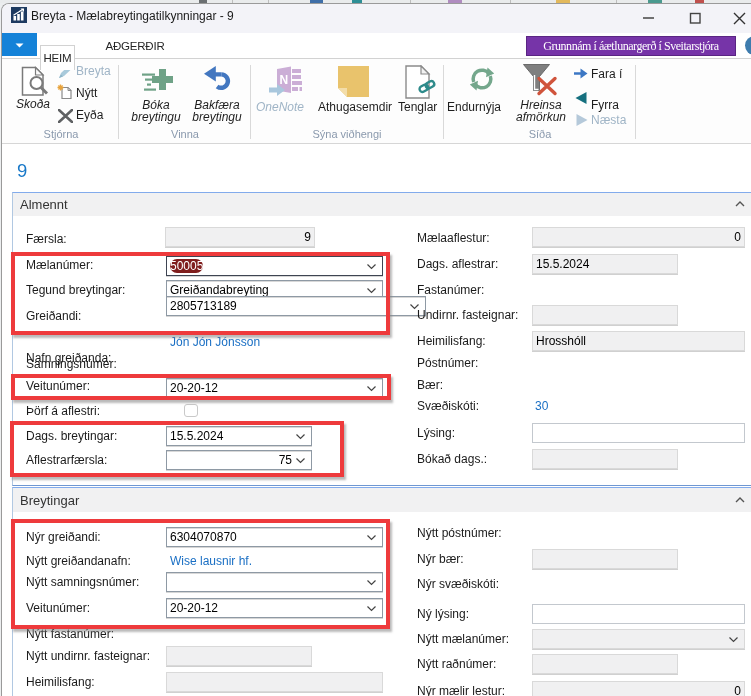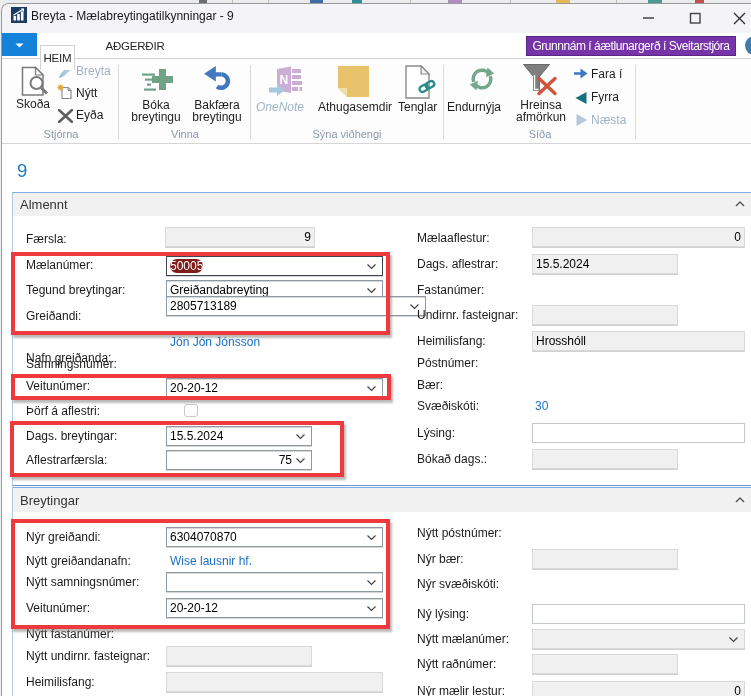--- a/index.html
+++ b/index.html
@@ -16,30 +16,30 @@
 #title { left:30px; top:6px; font-size:12px; color:#1a1a1a; white-space:nowrap; }
 .winbtn { top:0px; width:34px; height:30px; }
 
 
 #tabrow { left:-1px; top:29px; width:751px; height:26px; background:#fff; }
 #tabline { left:0; top:25px; width:751px; height:1px; background:#d2d2d2; }
 #bluebtn { left:1px; top:0px; width:35px; height:23px; background:#1482d8; }
 #bluebtn svg { position:absolute; left:12px; top:9px; }
 #tab-heim { left:39px; top:12px; width:35px; height:25px; background:#fff; border:1px solid #d2d2d2; border-bottom:none; text-align:center; line-height:24px; font-size:11.5px; letter-spacing:-0.2px; color:#262626; z-index:2; }
 #tab-adg { left:92px; top:1px; width:84px; height:24px; text-align:center; line-height:24px; font-size:11.5px; letter-spacing:-0.2px; color:#262626; }
-#badge { left:525px; top:3px; width:210px; height:20px; background:#7634a8; border:1px solid #5a2583; color:#fff; font-size:12px; letter-spacing:-0.45px; text-align:center; line-height:18px; white-space:nowrap; }
+#badge { left:525px; top:3px; width:210px; height:20px; background:#7634a8; border:1px solid #5a2583; color:#fff; font-size:12px; letter-spacing:-0.45px; text-align:center; line-height:18px; white-space:nowrap;font-family:Liberation Serif, serif; }
 #helpcirc { left:744px; top:3px; width:19px; height:19px; border-radius:50%; background:#3e7cae; color:#fff; font-size:13px; font-weight:bold; text-align:center; line-height:19px; }
 
 
 #ribbon { left:-1px; top:55px; width:751px; height:85px; background:#fdfdfd; border-bottom:1px solid #d6d6d6; }
 .rsep { position:absolute; top:6px; width:1px; height:74px; background:#d9d9d9; }
 .rglabel { position:absolute; top:69px; font-size:11px; color:#8a99ad; text-align:center; white-space:nowrap; }
 .rtext { position:absolute; font-size:12px; color:#1e1e1e; white-space:nowrap; }
 .rtext.dis { color:#9fb4c6; }
-.bigbtn-label { position:absolute; font-size:12px; color:#1e1e1e; text-align:center; white-space:nowrap; line-height:12px; }
+.bigbtn-label { position:absolute; font-size:12px; color:#1e1e1e; text-align:center; white-space:nowrap; line-height:12px;font-style:italic; }
 
 
 #content { left:-2px; top:140px; width:753px; height:552px; background:#fff; }
 #pgnum { left:17px; top:16px; font-size:18.5px; color:#1878c8; }
 
 .panel { position:absolute; left:12px; width:742px; border:1px solid #b1c8e2; border-top:1px solid #82abec; background:#fff; }
 .phdr { position:absolute; left:0; top:0; width:100%; background:#f1f1f2; font-size:13px; color:#333; }
 .phdr span { position:absolute; left:7px; top:4px; }
 .chev { position:absolute; left:722px; top:8px; }
 
@@ -215,21 +215,21 @@
       <div class="bigbtn-label" style="left:508px; top:40px; width:64px;">Hreinsa<br>afmörkun</div>
 
       <svg class="abs" style="left:573px; top:9px;" width="14" height="11" viewBox="0 0 14 11">
           <line x1="0" y1="5.5" x2="7" y2="5.5" stroke="#3c77c4" stroke-width="2.4"></line>
           <path d="M6.5 0.5 L13.5 5.5 L6.5 10.5 Z" fill="#3c77c4"></path>
         </svg>
       <div class="rtext" style="left:590px; top:8px;">Fara í</div>
       <svg class="abs" style="left:574px; top:33px;" width="12" height="12" viewBox="0 0 12 12">
           <path d="M11.5 0 L11.5 12 L0.5 6 Z" fill="#16707f"></path>
         </svg>
-      <div class="rtext" style="left:590px; top:31px;">Fyrra</div>
+      <div class="rtext" style="left:590px; top:39px;">Fyrra</div>
       <svg class="abs" style="left:575px; top:55px;" width="12" height="12" viewBox="0 0 12 12">
           <path d="M0.5 0 L0.5 12 L11.5 6 Z" fill="#b5c9da"></path>
         </svg>
       <div class="rtext dis" style="left:590px; top:54px;">Næsta</div>
     </div>
 
     <div class="abs" id="content">
       <div class="abs" id="pgnum">9</div>
 
       <div class="panel" style="top:48px; height:294px; border-bottom-color:#6f97d1;">

